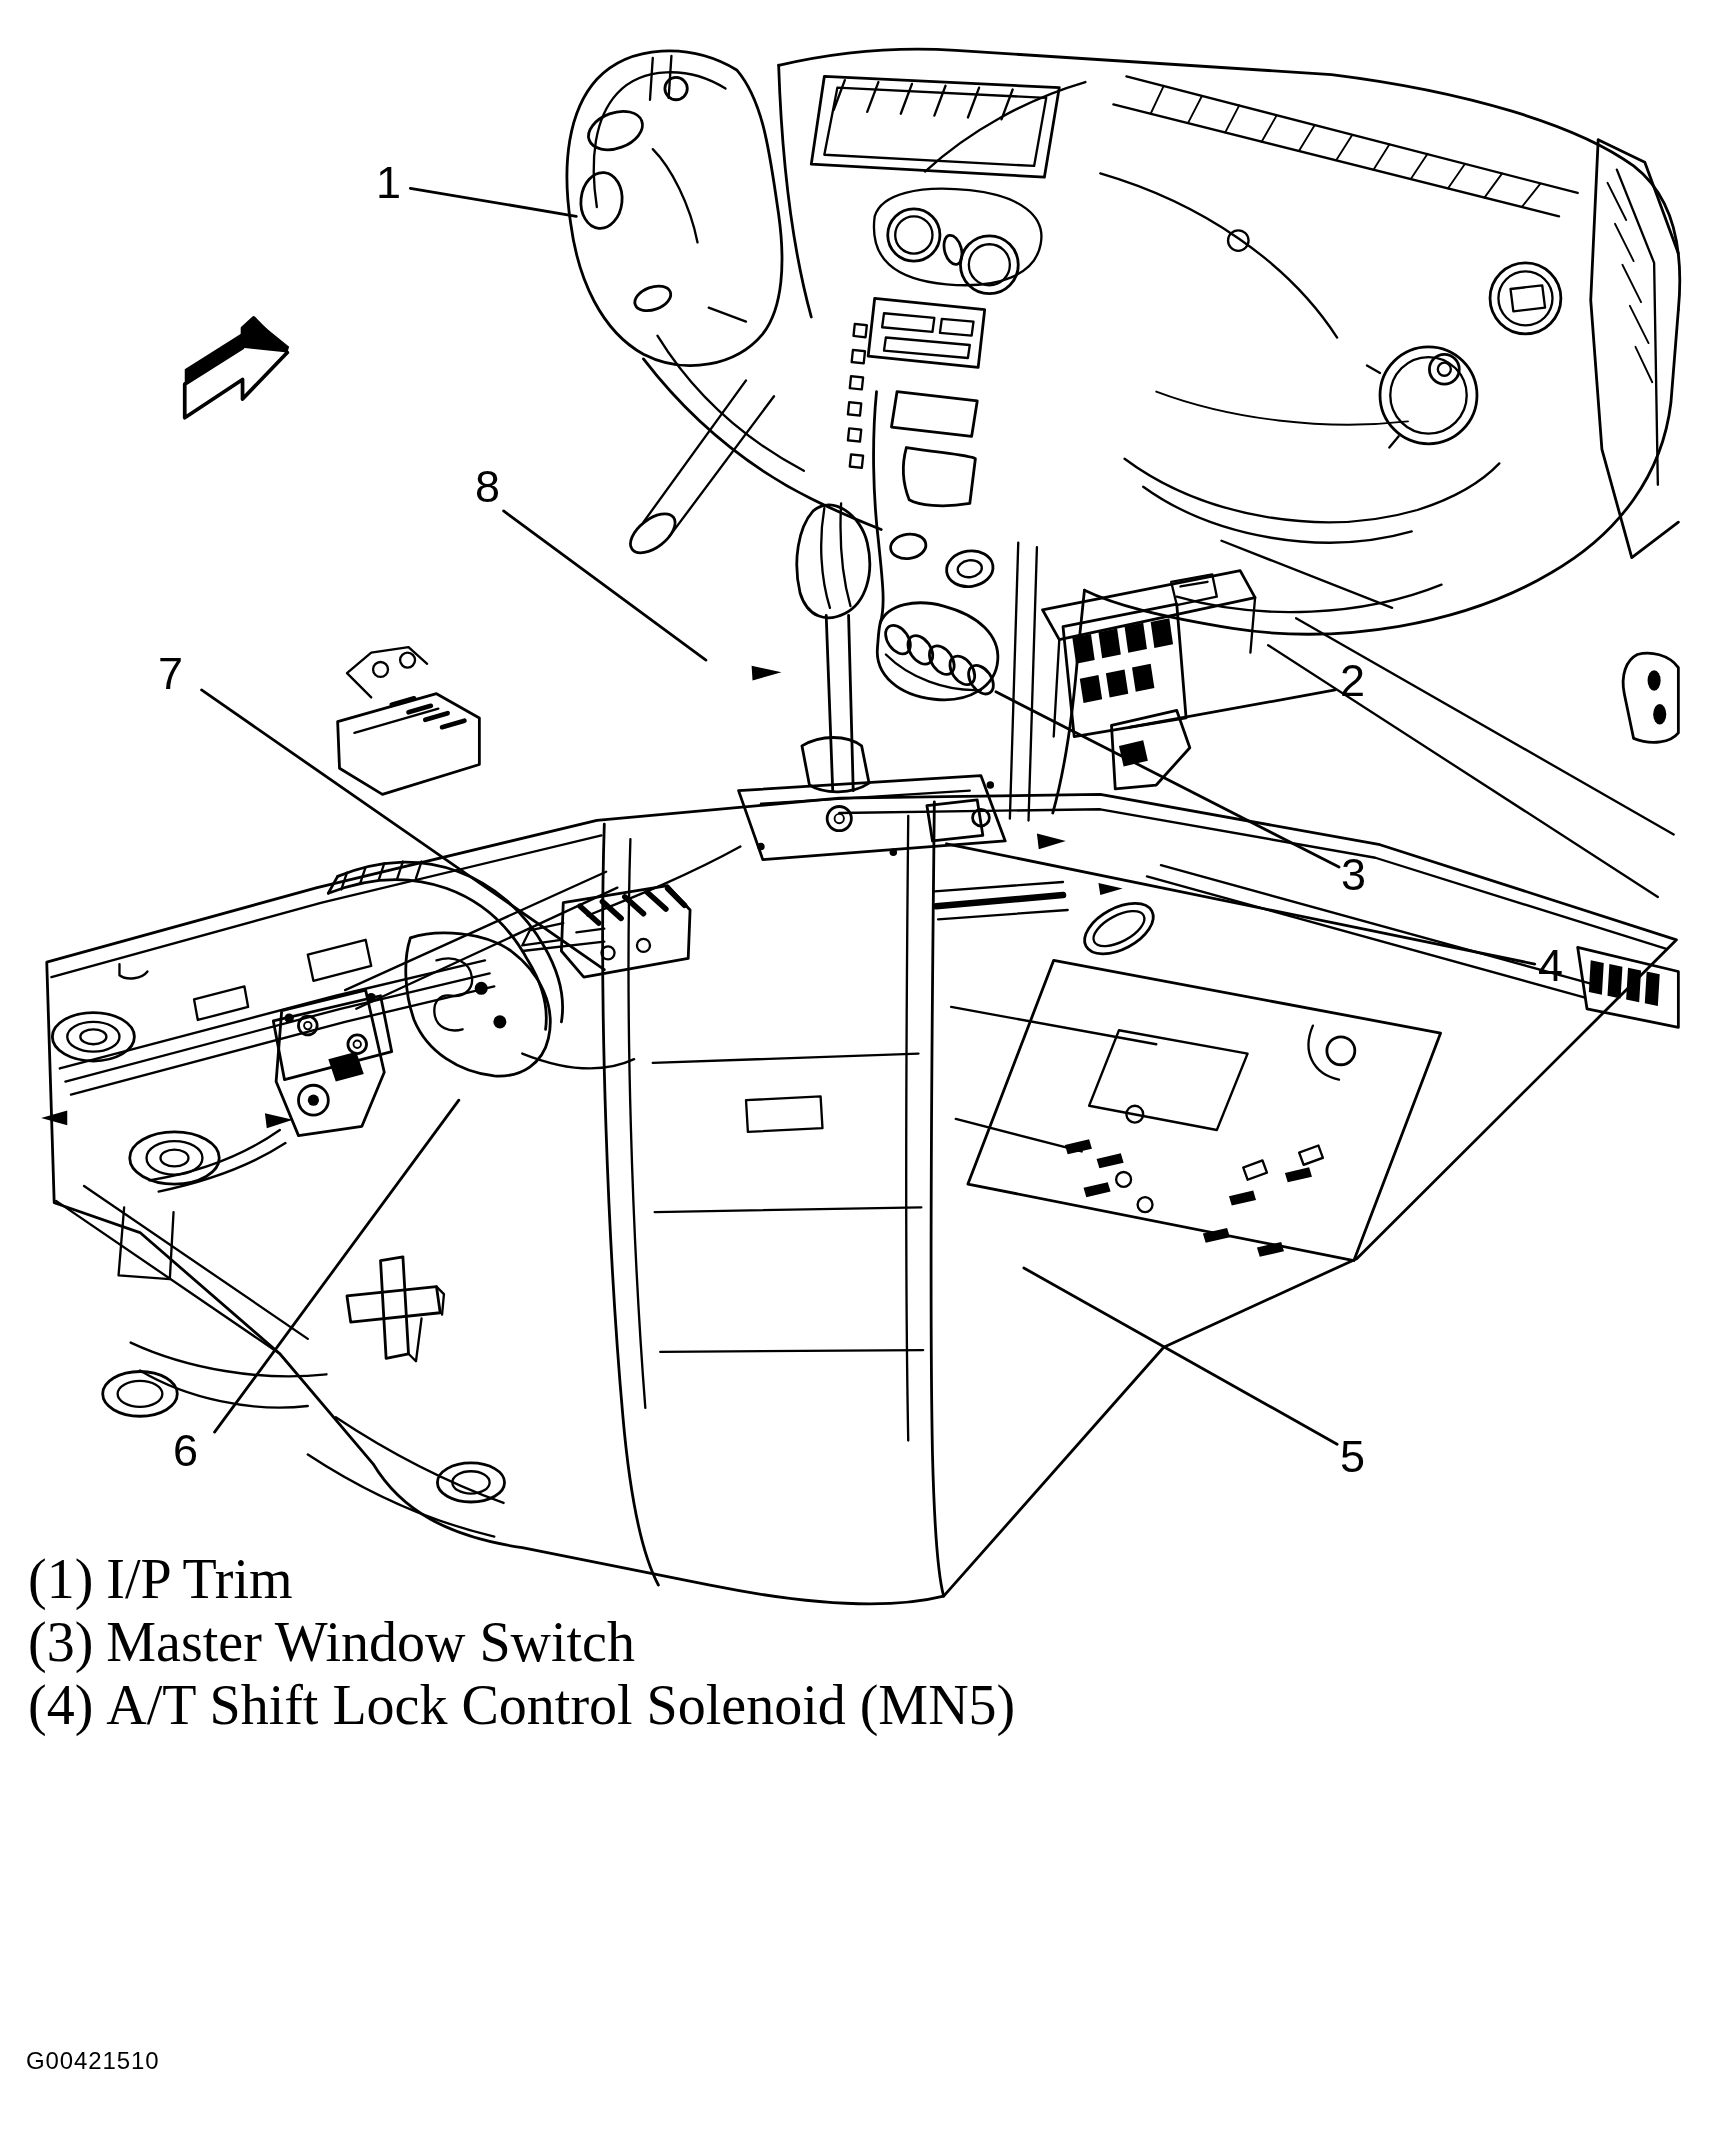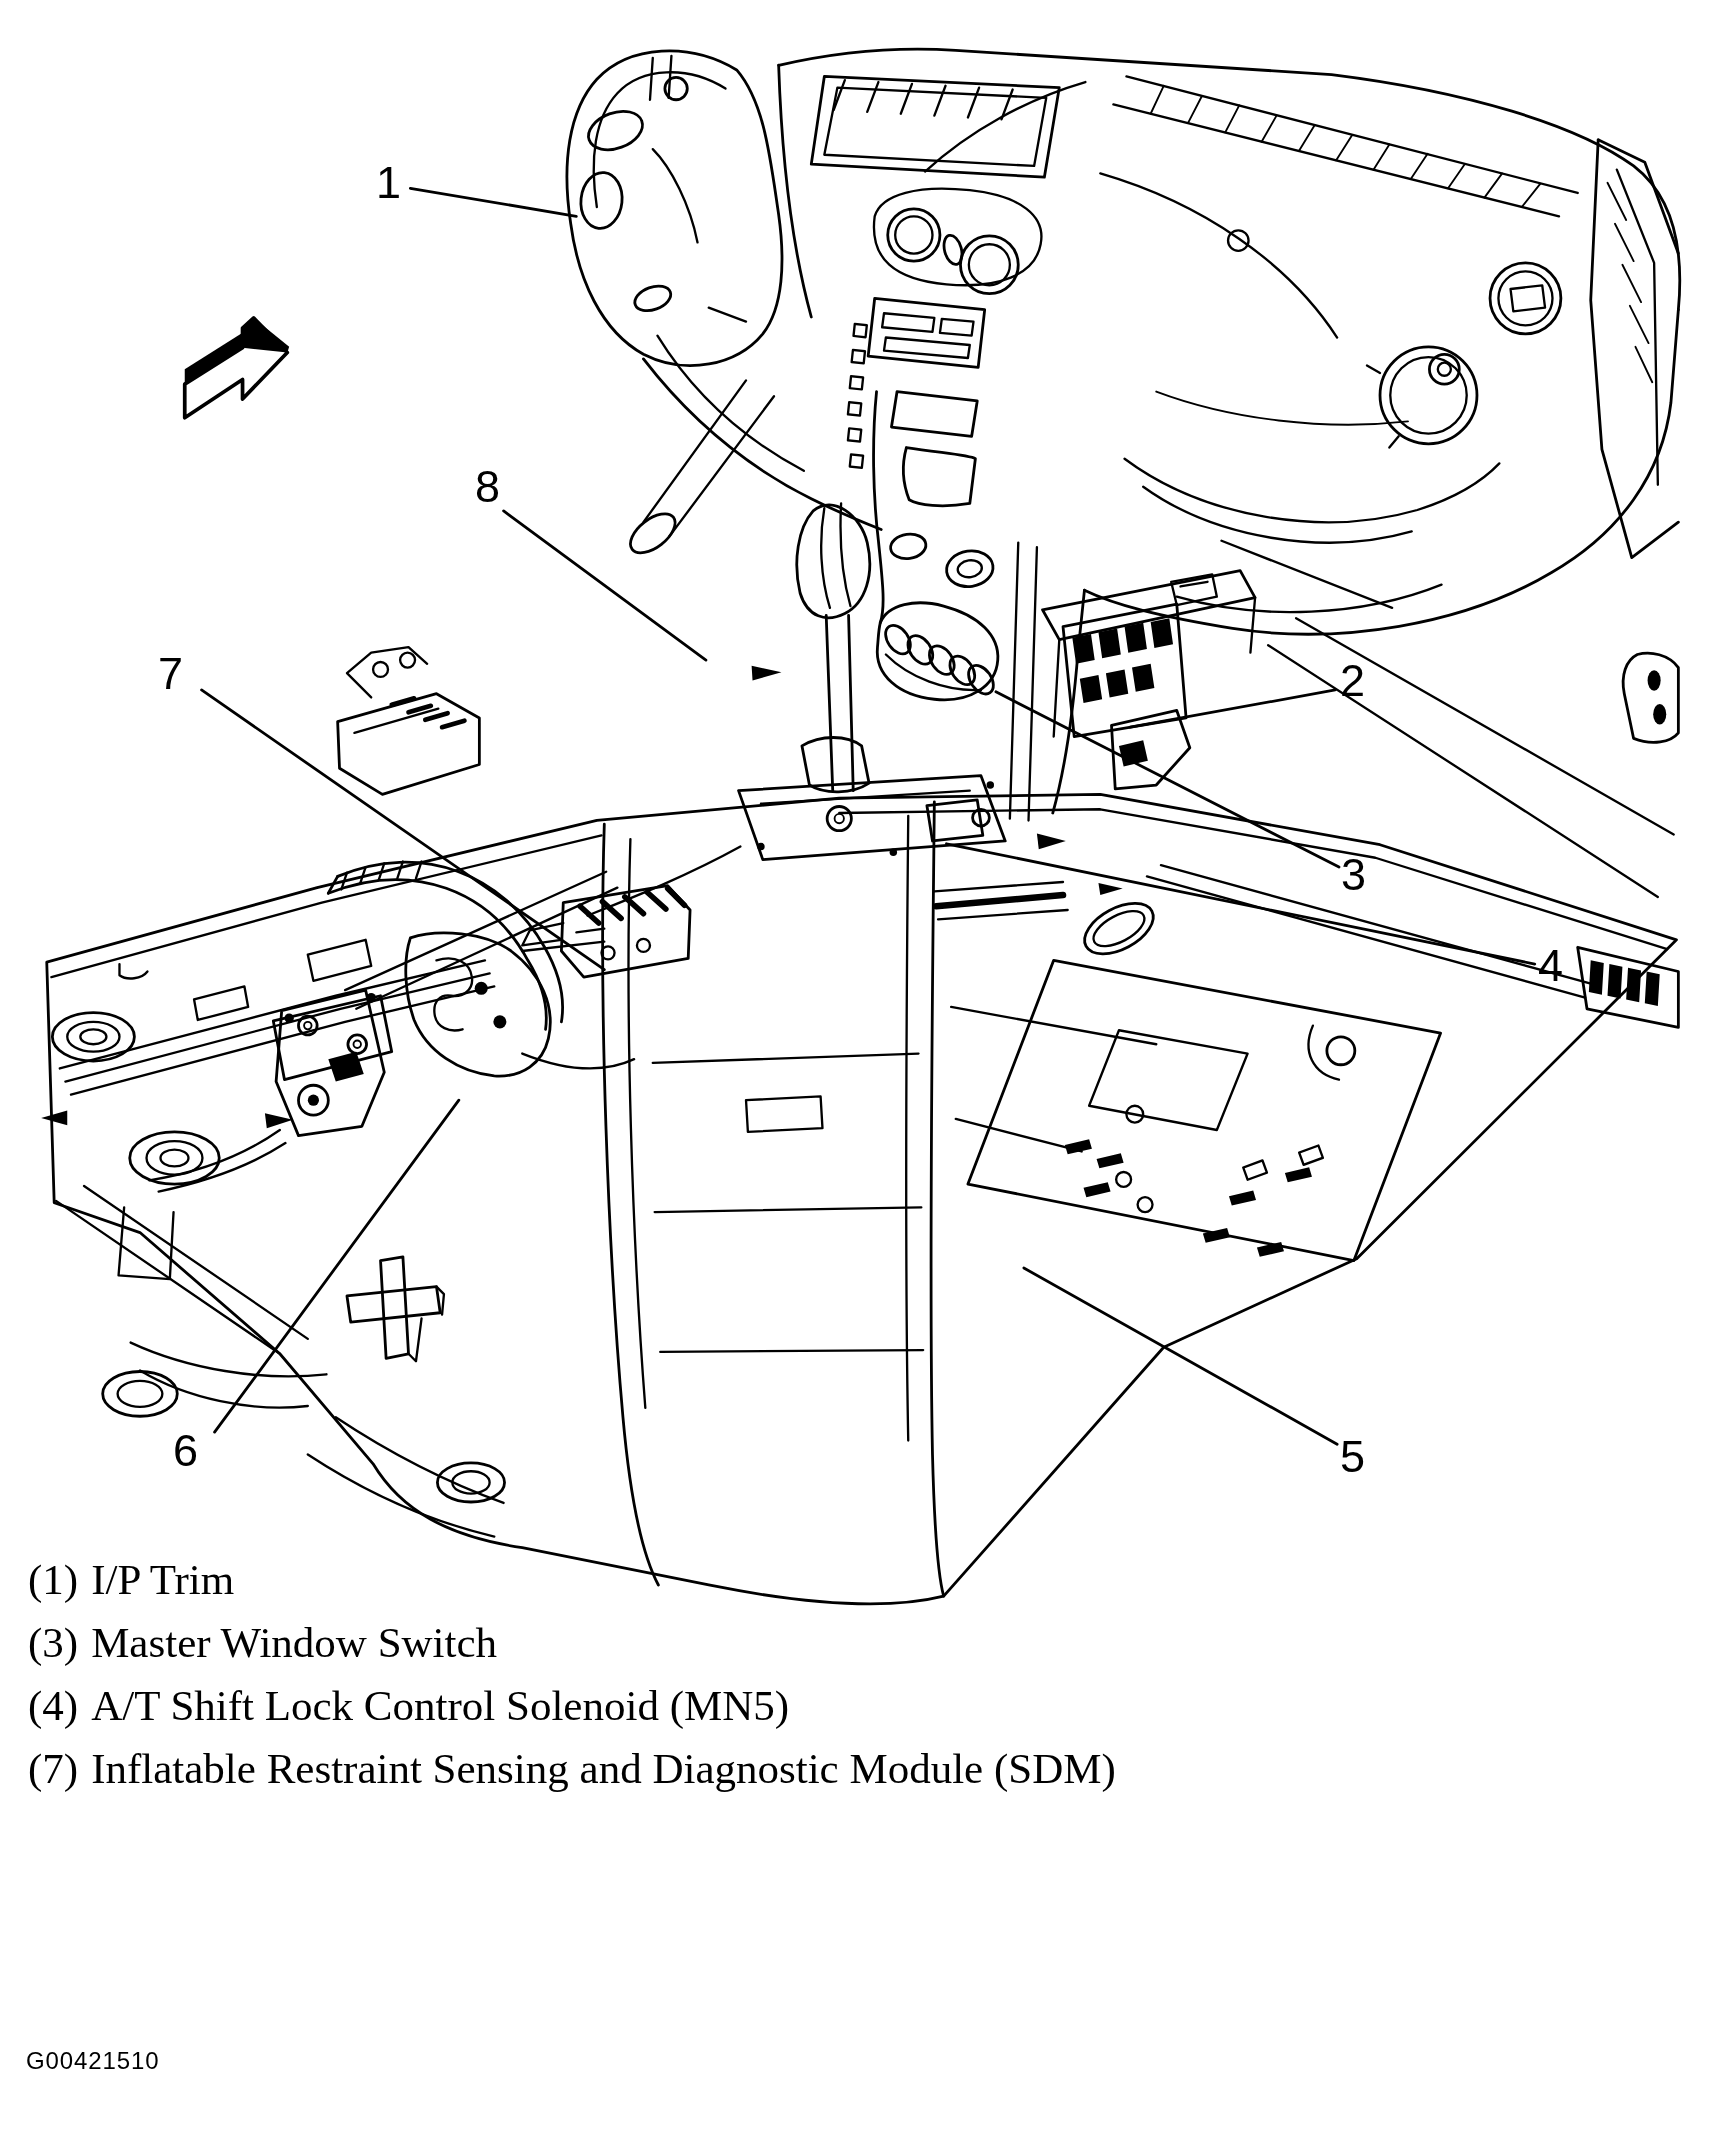--- a/index.html
+++ b/index.html
@@ -2,21 +2,21 @@
 <html style="font-size:15px"><head>
 <meta charset="utf-8">
 <style>
   html,body{margin:0;padding:0;background:#fff;}
   #page{position:relative;width:1713px;height:2150px;background:#fff;overflow:hidden;
         font-family:"Liberation Serif",serif;color:#000;}
   #art{position:absolute;left:0;top:0;}
   .callout{position:absolute;font-family:"Liberation Sans",sans-serif;
            font-size:45px;font-weight:400;color:#000;line-height:1;}
   .legend{position:absolute;left:28px;top:1548px;font-family:"Liberation Serif",serif;
-          font-size:43px;line-height:63px;color:#000;white-space:nowrap;}
+          font-size:56px;line-height:63px;color:#000;white-space:nowrap;}
   .legend-row{display:block;height:63px;}
   .legend-num{margin-right:13px;}
   .figcode{position:absolute;left:26px;top:2047px;font-family:Liberation Sans, sans-serif;
            font-size:24px;letter-spacing:0.9px;color:#000;}
 </style>
 </head>
 <body>
 
 <div id="page">
 
@@ -311,19 +311,18 @@
   <div class="callout" style="left:1538px;top:943px;">4</div>
   <div class="callout" style="left:1340px;top:1434px;">5</div>
   <div class="callout" style="left:173px;top:1428px;">6</div>
   <div class="callout" style="left:158px;top:651px;">7</div>
   <div class="callout" style="left:475px;top:464px;">8</div>
 
   <div class="legend">
     <span class="legend-row"><span class="legend-num">(1)</span><span>I/P Trim</span></span>
     <span class="legend-row"><span class="legend-num">(3)</span><span>Master Window Switch</span></span>
     <span class="legend-row"><span class="legend-num">(4)</span><span>A/T Shift Lock Control Solenoid (MN5)</span></span>
-    <span class="legend-row"><span class="legend-num">(7)</span><span>Inflatable Restraint Sensing and Diagnostic Module (SDM)</span></span>
   </div>
 
   <div class="figcode">G00421510</div>
 
 </div>
 
 
 </body></html>

